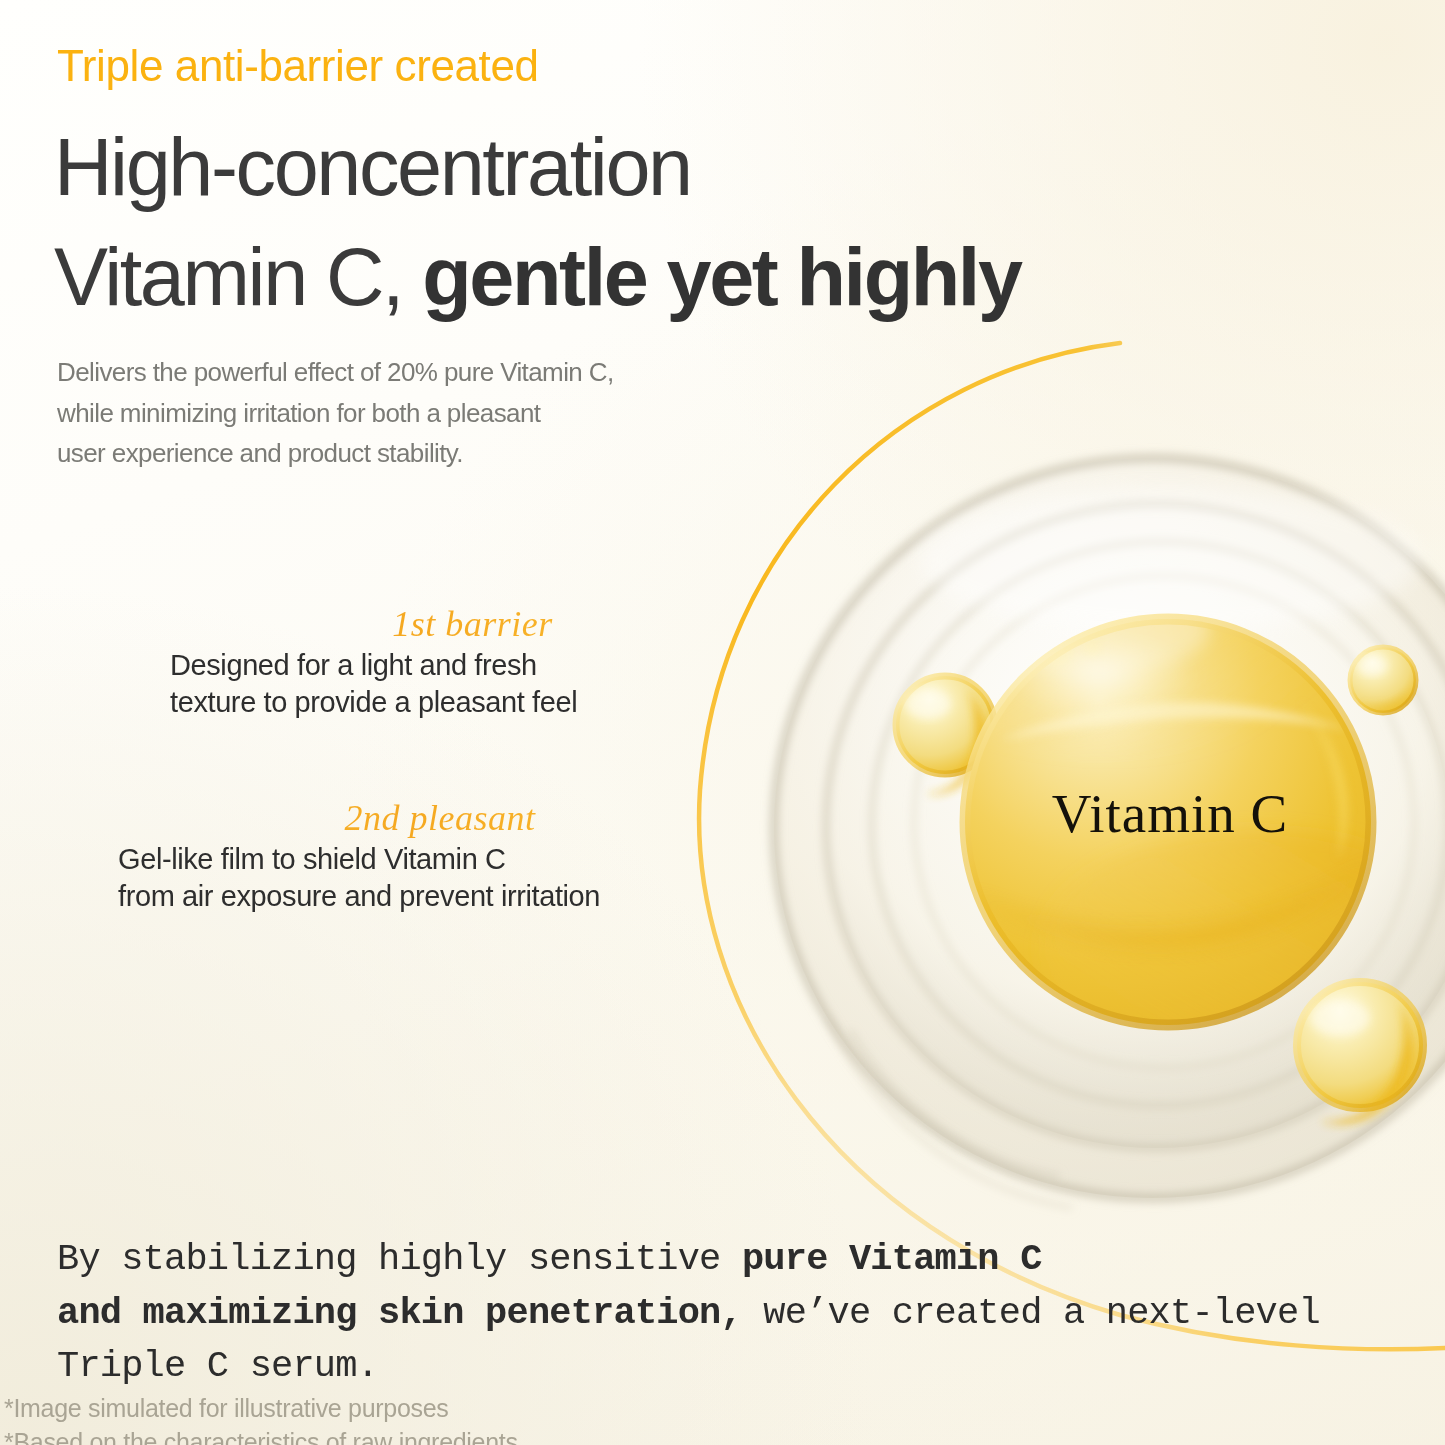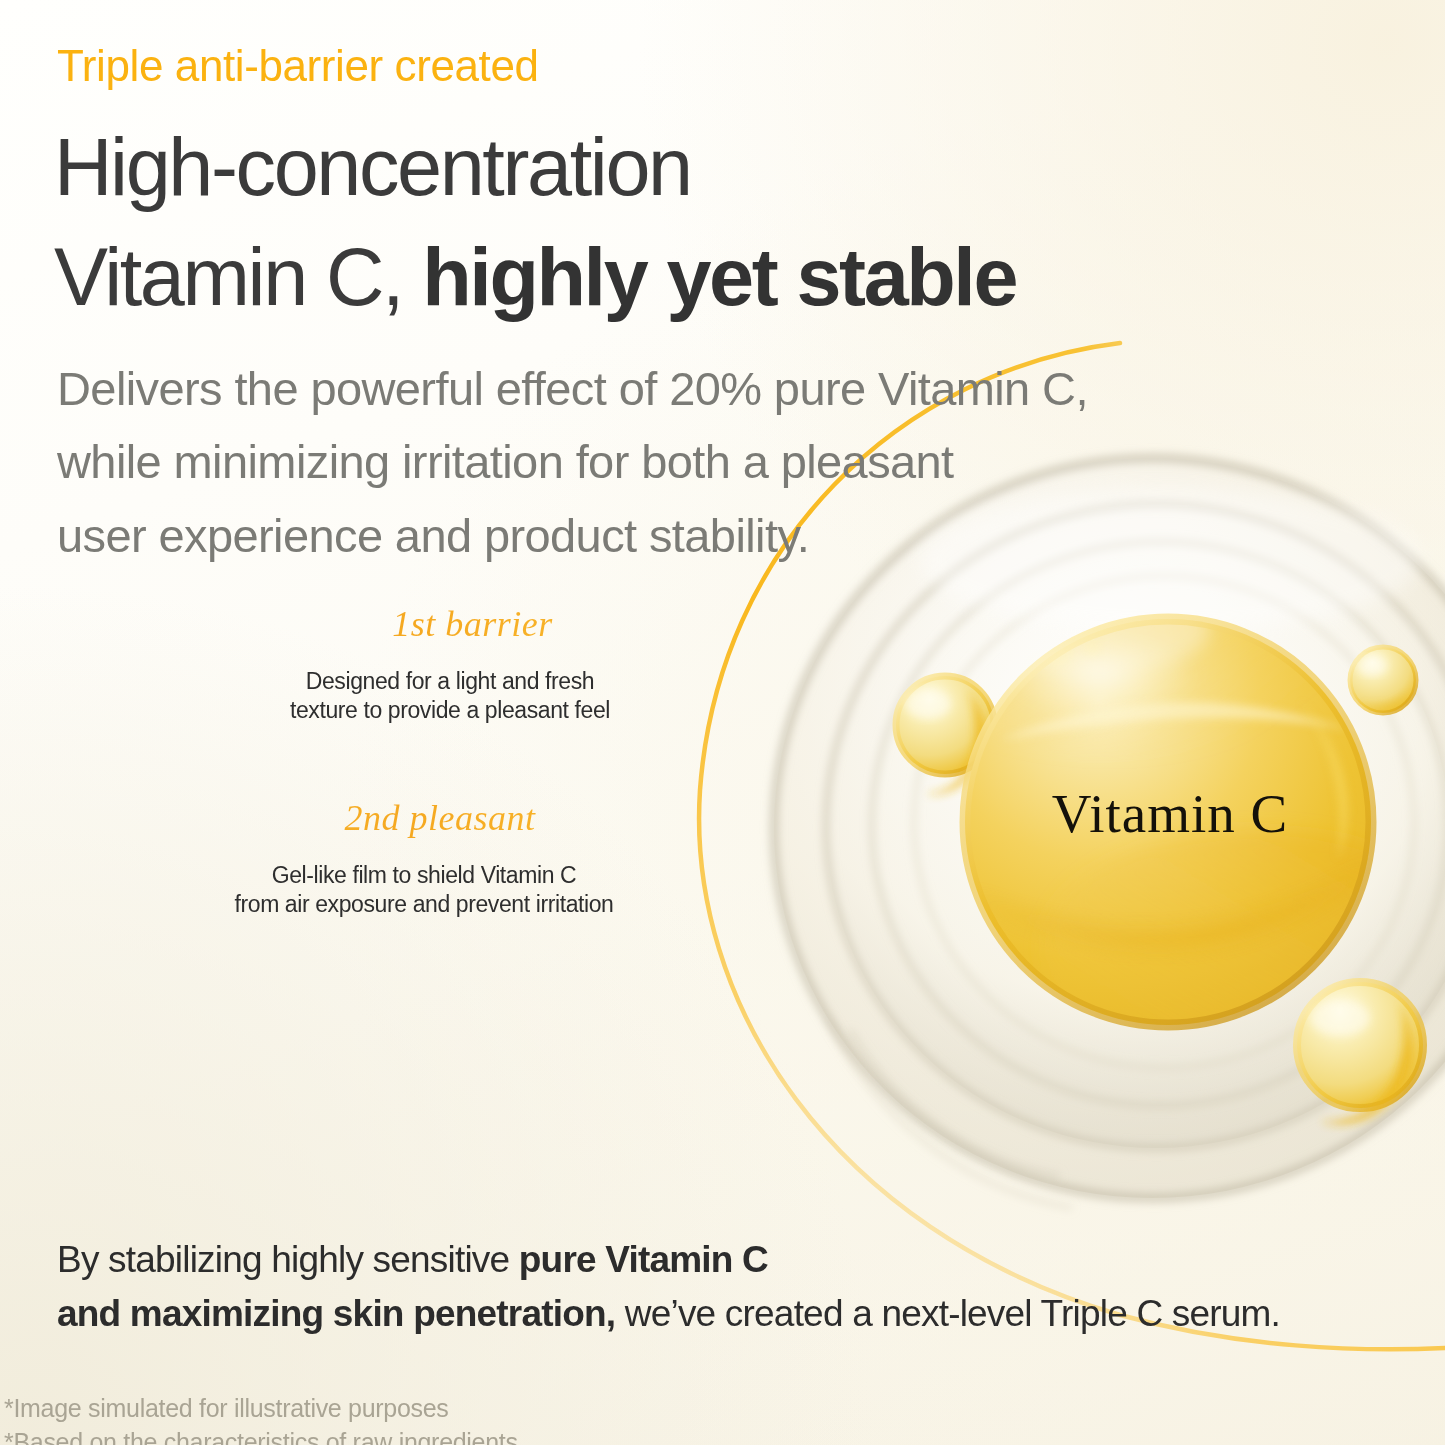--- a/index.html
+++ b/index.html
@@ -70,21 +70,21 @@
     font-size:81px;
     line-height:1.36;
     color:#3b3b3b;
     letter-spacing:-2.4px;
   }
   #headline .b { font-weight:700; color:#333333; }
   #headline .r { font-weight:400; }
 
   #subcopy {
     position:absolute; left:57px; top:352px;
-    font-size:47px;
+    font-size:26px;
     line-height:1.56;
     color:#7b7b76;
     letter-spacing:-.6px;
   }
 
   
   .barrier { position:absolute; left:110px; width:620px; }
   #barrier-1 { top:603px; }
   #barrier-2 { top:797px; }
   #barrier-3 { top:991px; }
@@ -98,38 +98,39 @@
     -webkit-background-clip:text;
     background-clip:text;
     color:transparent;
     -webkit-text-fill-color:transparent;
   }
   #barrier-1 .barrier-title { text-align:center; padding-left:105px; }
   #barrier-2 .barrier-title { text-align:center; padding-left:40px; }
   #barrier-3 .barrier-title { text-align:center; padding-left:195px; }
 
   .barrier-desc {
-    margin-top:22px;
-    text-align:center;
-    font-size:23px;
+    margin-top:2px;
+    text-align:left;
+    font-size:29px;
     line-height:1.26;
     color:#2e2e2e;
     letter-spacing:-.4px;
     white-space:pre-line;
   }
   #barrier-1 .barrier-desc { padding-left:60px; }
   #barrier-2 .barrier-desc { padding-left:8px; }
   #barrier-3 .barrier-desc { padding-left:12px; }
 
   #closing {
     position:absolute; left:57px; top:1233px;
     font-size:37px;
     line-height:1.45;
     color:#2c2c2c;
     letter-spacing:-.8px;
+    font-family:Liberation Mono, monospace;
   }
   #closing .b { font-weight:700; }
 
   #footnotes {
     position:absolute; left:4px; top:1392px;
     font-size:25px;
     line-height:1.34;
     color:#a9a494;
     letter-spacing:-.3px;
   }
@@ -281,21 +282,21 @@
       </g>
     </svg>
   </div>
 
   <div class="droplet-label">Vitamin C</div>
 
   <div id="content">
 
     <div id="eyebrow">Triple anti-barrier created</div>
 
-    <h1 id="headline"><span class="r">High-concentration<br>Vitamin C, </span><span class="b">highly yet stable</span></h1>
+    <h1 id="headline"><span class="r">High-concentration<br>Vitamin C, </span><span class="b">gentle yet highly</span></h1>
 
     <p id="subcopy">Delivers the powerful effect of 20% pure Vitamin C,<br>while minimizing irritation for both a pleasant<br>user experience and product stability.</p>
 
     <div class="barrier" id="barrier-1">
       <div class="barrier-title">1st barrier</div>
       <div class="barrier-desc">Designed for a light and fresh<br>texture to provide a pleasant feel</div>
     </div>
 
     <div class="barrier" id="barrier-2">
       <div class="barrier-title">2nd pleasant</div>

